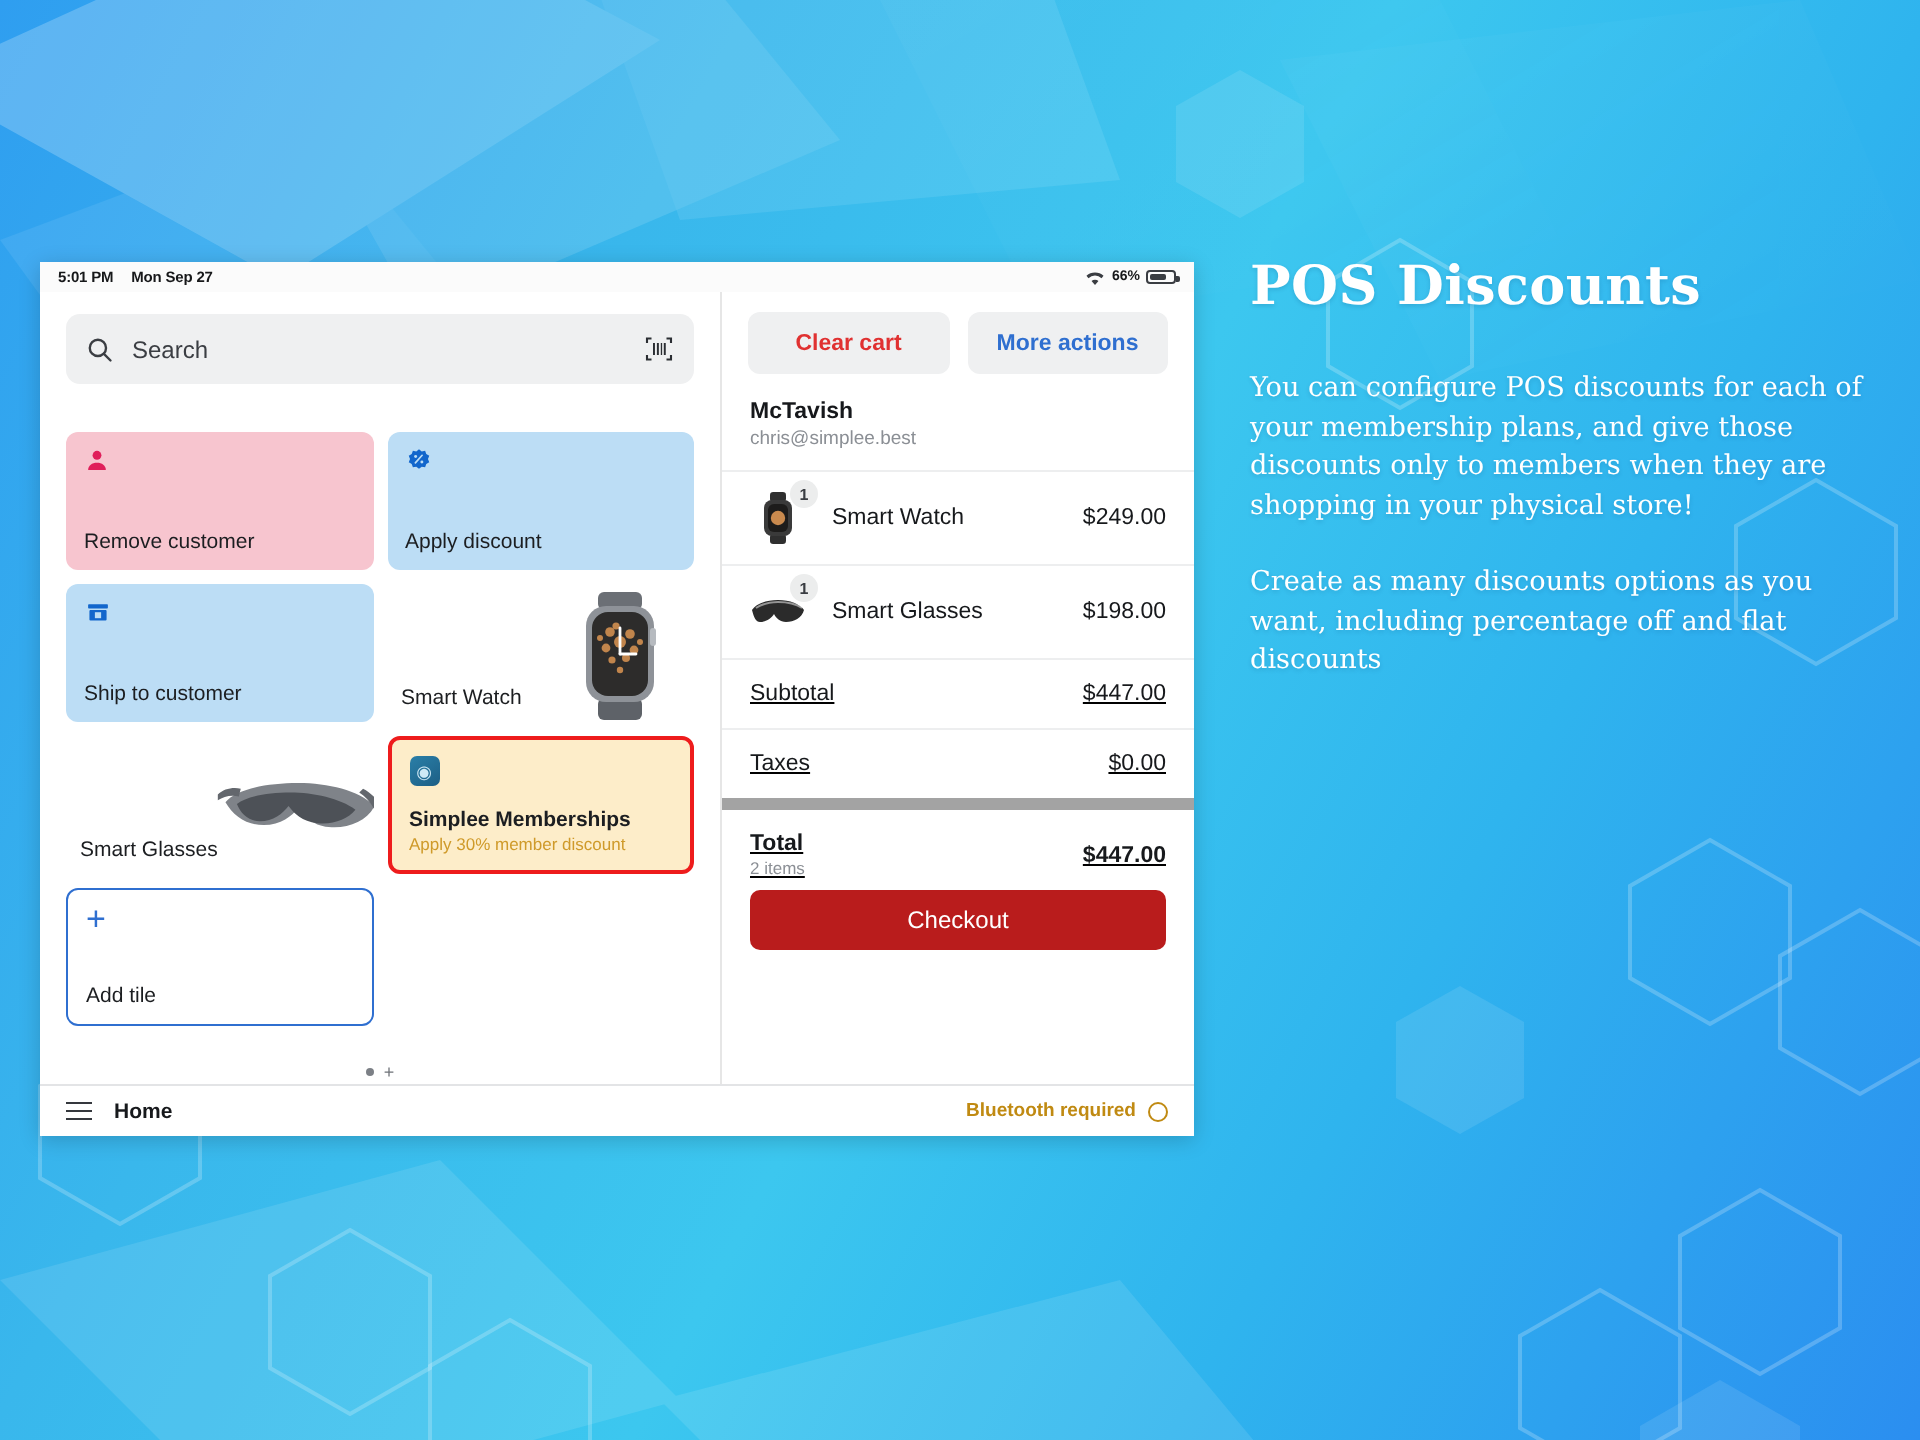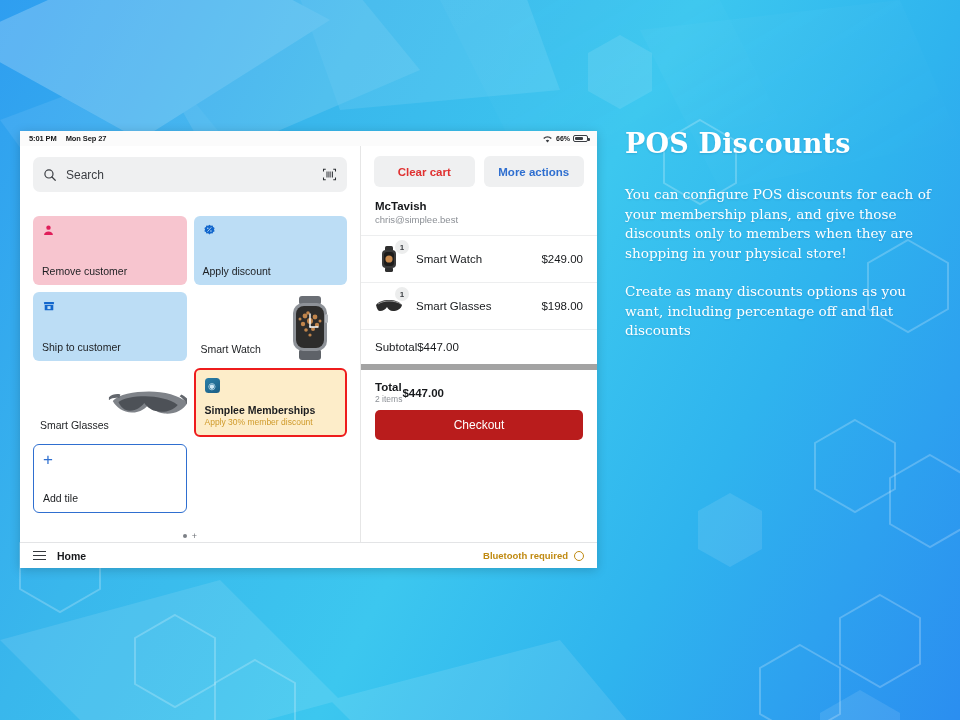--- a/index.html
+++ b/index.html
@@ -158,22 +158,22 @@
     min-width: 14px; height: 14px; border-radius: 7px;
     background: #eceded; color: #3a3d42;
     font-size: 8px; font-weight: bold;
     display: flex; align-items: center; justify-content: center;
     padding: 0 3px;
   }
   .li-name { font-size: 11.5px; color: #17191c; margin-left: 13px; flex: 1; }
   .li-price { font-size: 11.5px; color: #17191c; }
 
   .totrow {
-    display: flex; align-items: center; 
-    padding: 11px 14px; border-top: 1px solid #edeeef;
+    display: flex; align-items: center; justify-content: space-between;
+    padding: 11px 14px; border-top: 1px solid #edeeef; text-decoration: underline;
   }
   .totrow .tl { font-size: 11.5px; color: #17191c; }
   .totrow .tr { font-size: 11.5px; color: #17191c; }
   .totrow.bold .tl, .totrow.bold .tr { font-weight: bold; font-size: 11.5px; }
   .totrow .sub2 { font-size: 8.5px; color: #8b8f95; margin-top: 1px; }
   .totrow.grand { border-top: 6px solid #a3a3a3; padding-bottom: 6px; }
 
   .checkout-wrap { padding: 0 14px 10px 14px; }
   .checkout {
     height: 30px; background: #b91c1c; border-radius: 5px;
@@ -445,20 +445,24 @@
         </span>
         <span class="li-name">Smart Glasses</span>
         <span class="li-price">$198.00</span>
       </div>
 
       <div class="totrow">
         <span class="tl">Subtotal</span>
         <span class="tr">$447.00</span>
       </div>
 
+      <div class="totrow">
+        <span class="tl">Taxes</span>
+        <span class="tr">$0.00</span>
+      </div>
 
       <div class="totrow bold grand">
         <span>
           <span class="tl" style="display:block;">Total</span>
           <span class="sub2" style="display:block;font-weight:normal;">2 items</span>
         </span>
         <span class="tr">$447.00</span>
       </div>
 
       <div class="checkout-wrap">

